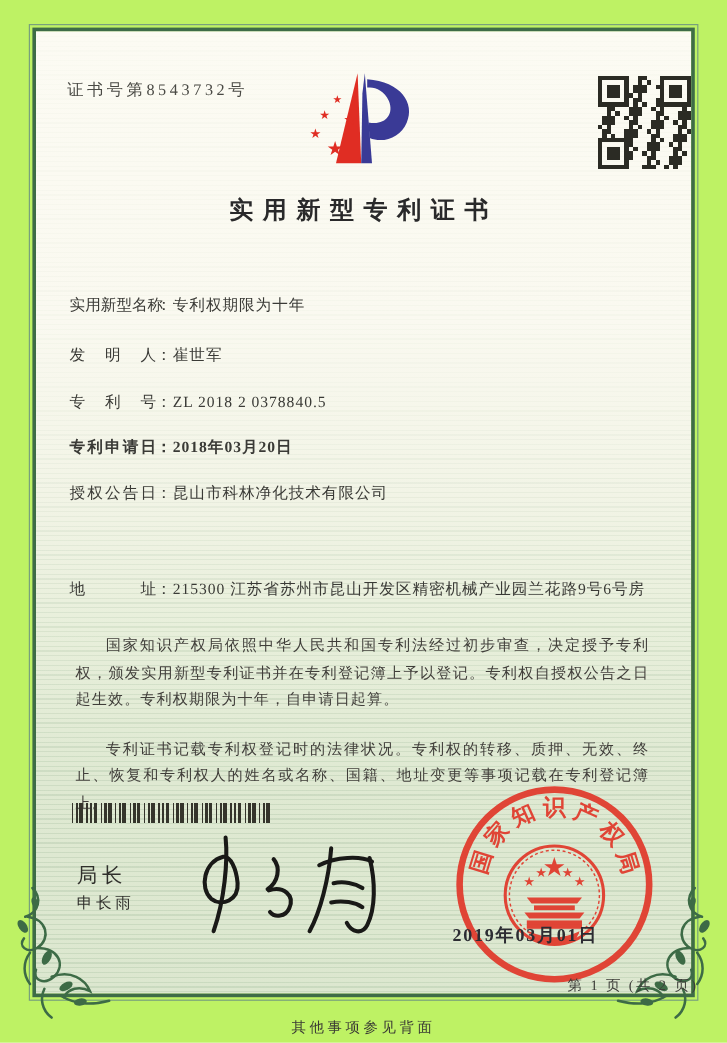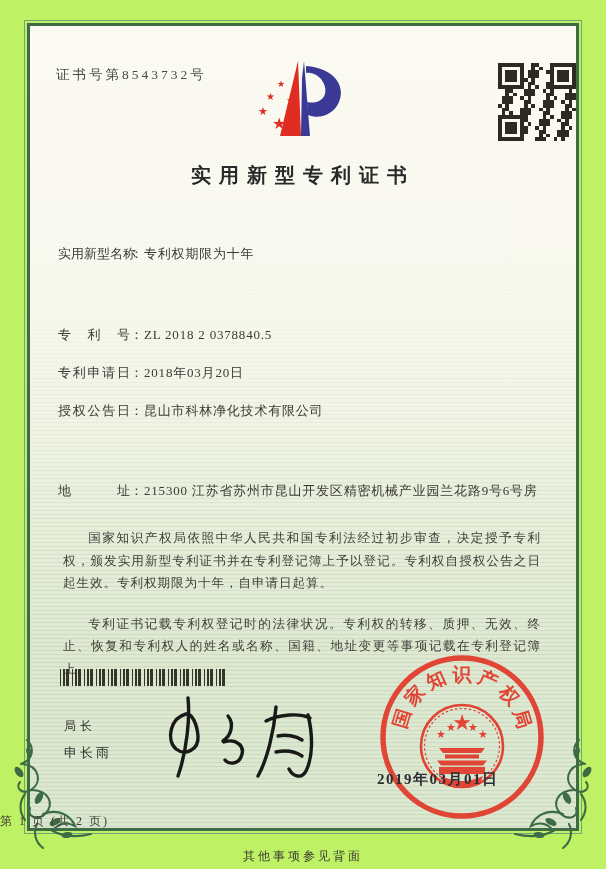--- a/index.html
+++ b/index.html
@@ -47,26 +47,26 @@
   .row .pair2{position:absolute; left:240px; top:0; white-space:nowrap;}
   
   .paras{
     position:absolute; left:45px; top:509px; width:514px;
     font-size:12.6px; line-height:22.6px; letter-spacing:0.9px;
     text-align:justify; color:#403e3a;
   }
   .paras p{margin:18px; text-indent:2em;}
   
   .barcode{position:absolute; left:60px; top:669px; width:166px; height:17px;}
-  .officer-title{position:absolute; left:64px; top:718px; font-size:12px; letter-spacing:4px; color:#2f2f2b;font-family:Liberation Mono, monospace;}
+  .officer-title{position:absolute; left:64px; top:718px; font-size:17px; letter-spacing:4px; color:#2f2f2b;font-family:Liberation Mono, monospace;}
   .officer-name{position:absolute; left:64px; top:744px; font-size:13px; letter-spacing:3px; color:#2f2f2b;}
   .signature{position:absolute; left:152px; top:690px; width:180px; height:92px;}
   .seal{position:absolute; left:377px; top:652px; width:170px; height:170px; opacity:0.93;}
   .seal-date{position:absolute; left:377px; top:770px; font-size:15px; letter-spacing:1.5px; color:#2c2c33; font-weight:bold;}
-  .page-no{position:absolute; left:0; top:813px; width:582px; text-align:left; font-size:12px; letter-spacing:2px; color:#3c3c38;}
+  .page-no{position:absolute; left:0; top:813px; width:582px; text-align:right; font-size:12px; letter-spacing:2px; color:#3c3c38;}
   .footer-note{position:absolute; left:0; top:848px; width:606px; text-align:center; font-size:12px; letter-spacing:3px; color:#3a3a34;}
   .orn{position:absolute; width:84px; height:118px;}
   .orn.left{left:9px; top:736px;}
   .orn.right{left:513px; top:736px; transform:scaleX(-1);}
 </style>
 </head>
 <body>
 
 <div class="page">
 
@@ -330,24 +330,27 @@
         <rect x="15" y="20" width="1" height="1"></rect>
         <rect x="17" y="20" width="1" height="1"></rect>
       </g>
   </svg>
 
   <div class="title">实用新型专利证书</div>
 
   <div class="row" style="top:243px;">
     <span class="lbl">实用新型名称</span><span class="colon">：</span><span class="val">专利权期限为十年</span>
   </div>
+  <div class="row" style="top:285px;">
+    <span class="lbl">发明人</span><span class="colon">：</span><span class="val">崔世军</span>
+  </div>
   <div class="row" style="top:324px;">
     <span class="lbl">专利号</span><span class="colon">：</span><span class="val">ZL 2018 2 0378840.5</span>
   </div>
-  <div class="row" style="top:362px;">
+  <div class="row" style="top:362px;font-weight:bold;">
     <span class="lbl">专利申请日</span><span class="colon">：</span><span class="val">2018年03月20日</span>
   </div>
   <div class="row" style="top:400px;">
     <span class="lbl">授权公告日</span><span class="colon">：</span><span class="val">昆山市科林净化技术有限公司</span>
   </div>
   <div class="row" style="top:440px;margin-top:40px;">
     <span class="lbl">地址</span><span class="colon">：</span><span class="val wrap">215300 江苏省苏州市昆山开发区精密机械产业园兰花路9号6号房</span>
   </div>
 
   <div class="paras">

